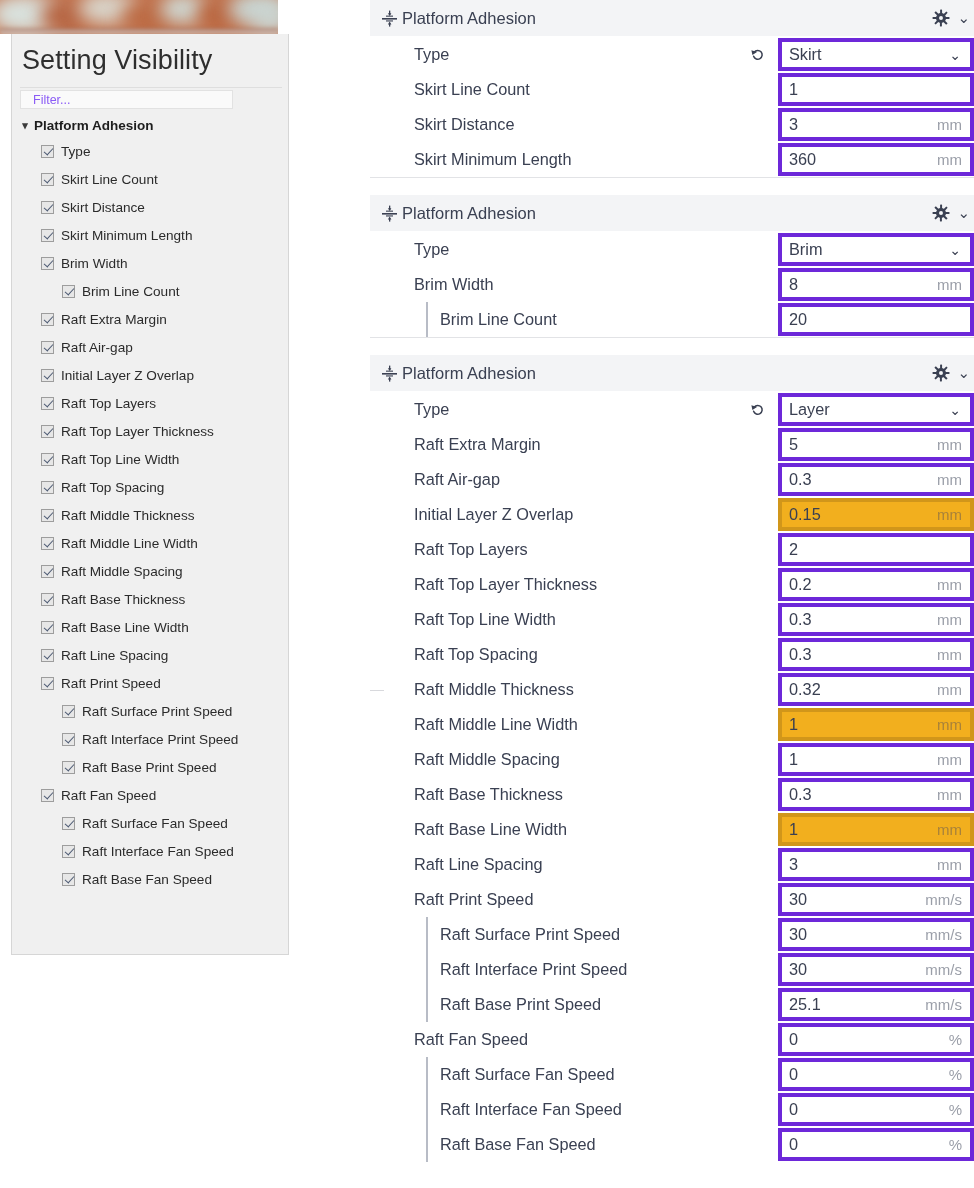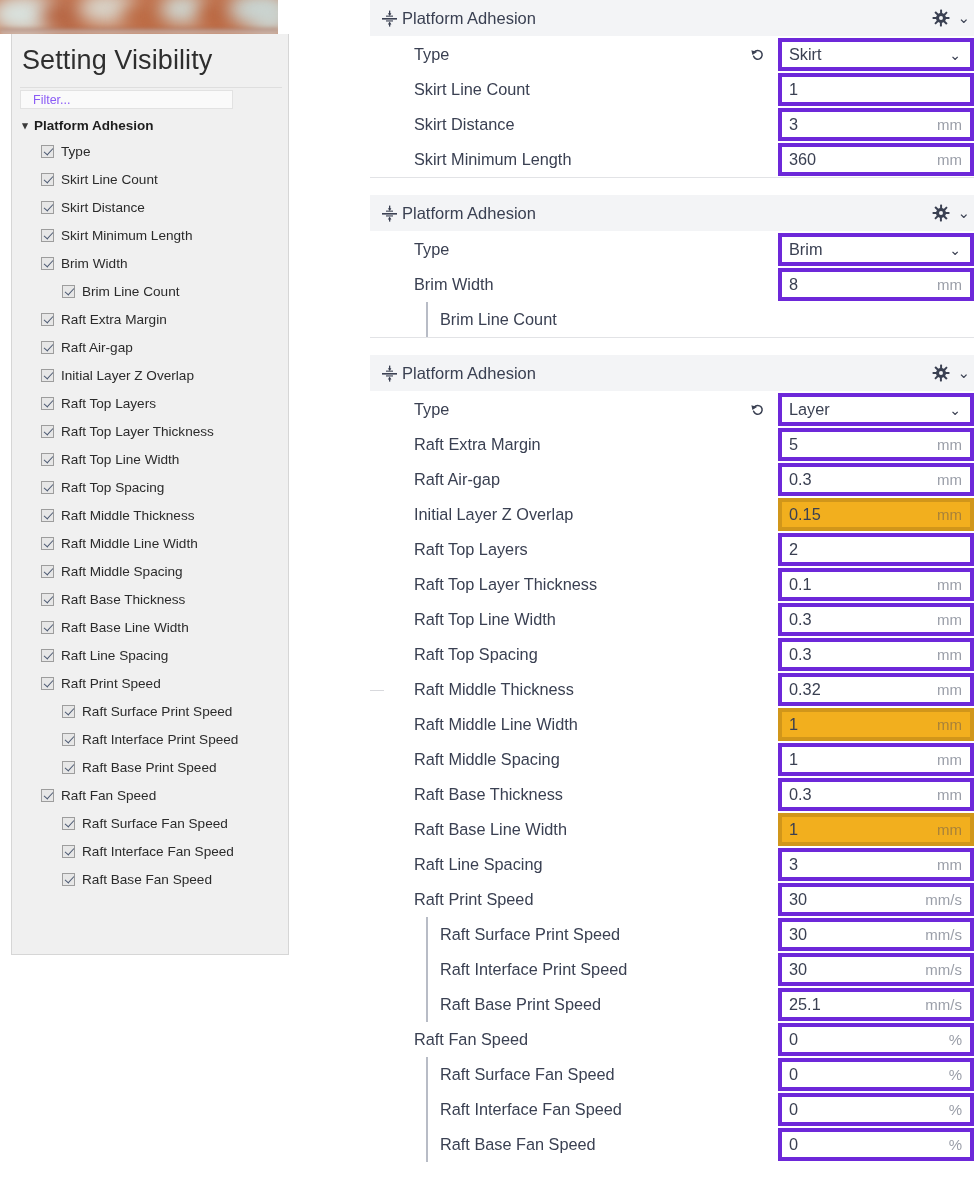--- a/index.html
+++ b/index.html
@@ -419,20 +419,23 @@
         <div class="field">
           <span class="val">8</span>
           <span class="unit">mm</span>
         </div>
       </div>
       <div class="srow ind1">
         <div class="lbl-wrap">
           <span class="guide"></span>
           <span class="lbl">Brim Line Count</span>
         </div>
+        <div class="field">
+          <span class="val">20</span>
+        </div>
       </div>
     </div>
     <div class="sec-gap"></div>
     <div class="section">
       <div class="sec-header">
         <span class="adh-icon">
           <svg width="17" height="17" viewBox="0 0 17 17">
             <rect x="1" y="8" width="15" height="1.6" fill="#3a4052"></rect>
             <rect x="5" y="10.4" width="7" height="1.1" fill="#3a4052"></rect>
             <rect x="5" y="5.6" width="7" height="1.1" fill="#3a4052"></rect>
@@ -511,21 +514,21 @@
         </div>
         <div class="field">
           <span class="val">2</span>
         </div>
       </div>
       <div class="srow">
         <div class="lbl-wrap">
           <span class="lbl">Raft Top Layer Thickness</span>
         </div>
         <div class="field">
-          <span class="val">0.1</span>
+          <span class="val">0.2</span>
           <span class="unit">mm</span>
         </div>
       </div>
       <div class="srow">
         <div class="lbl-wrap">
           <span class="lbl">Raft Top Line Width</span>
         </div>
         <div class="field">
           <span class="val">0.3</span>
           <span class="unit">mm</span>

